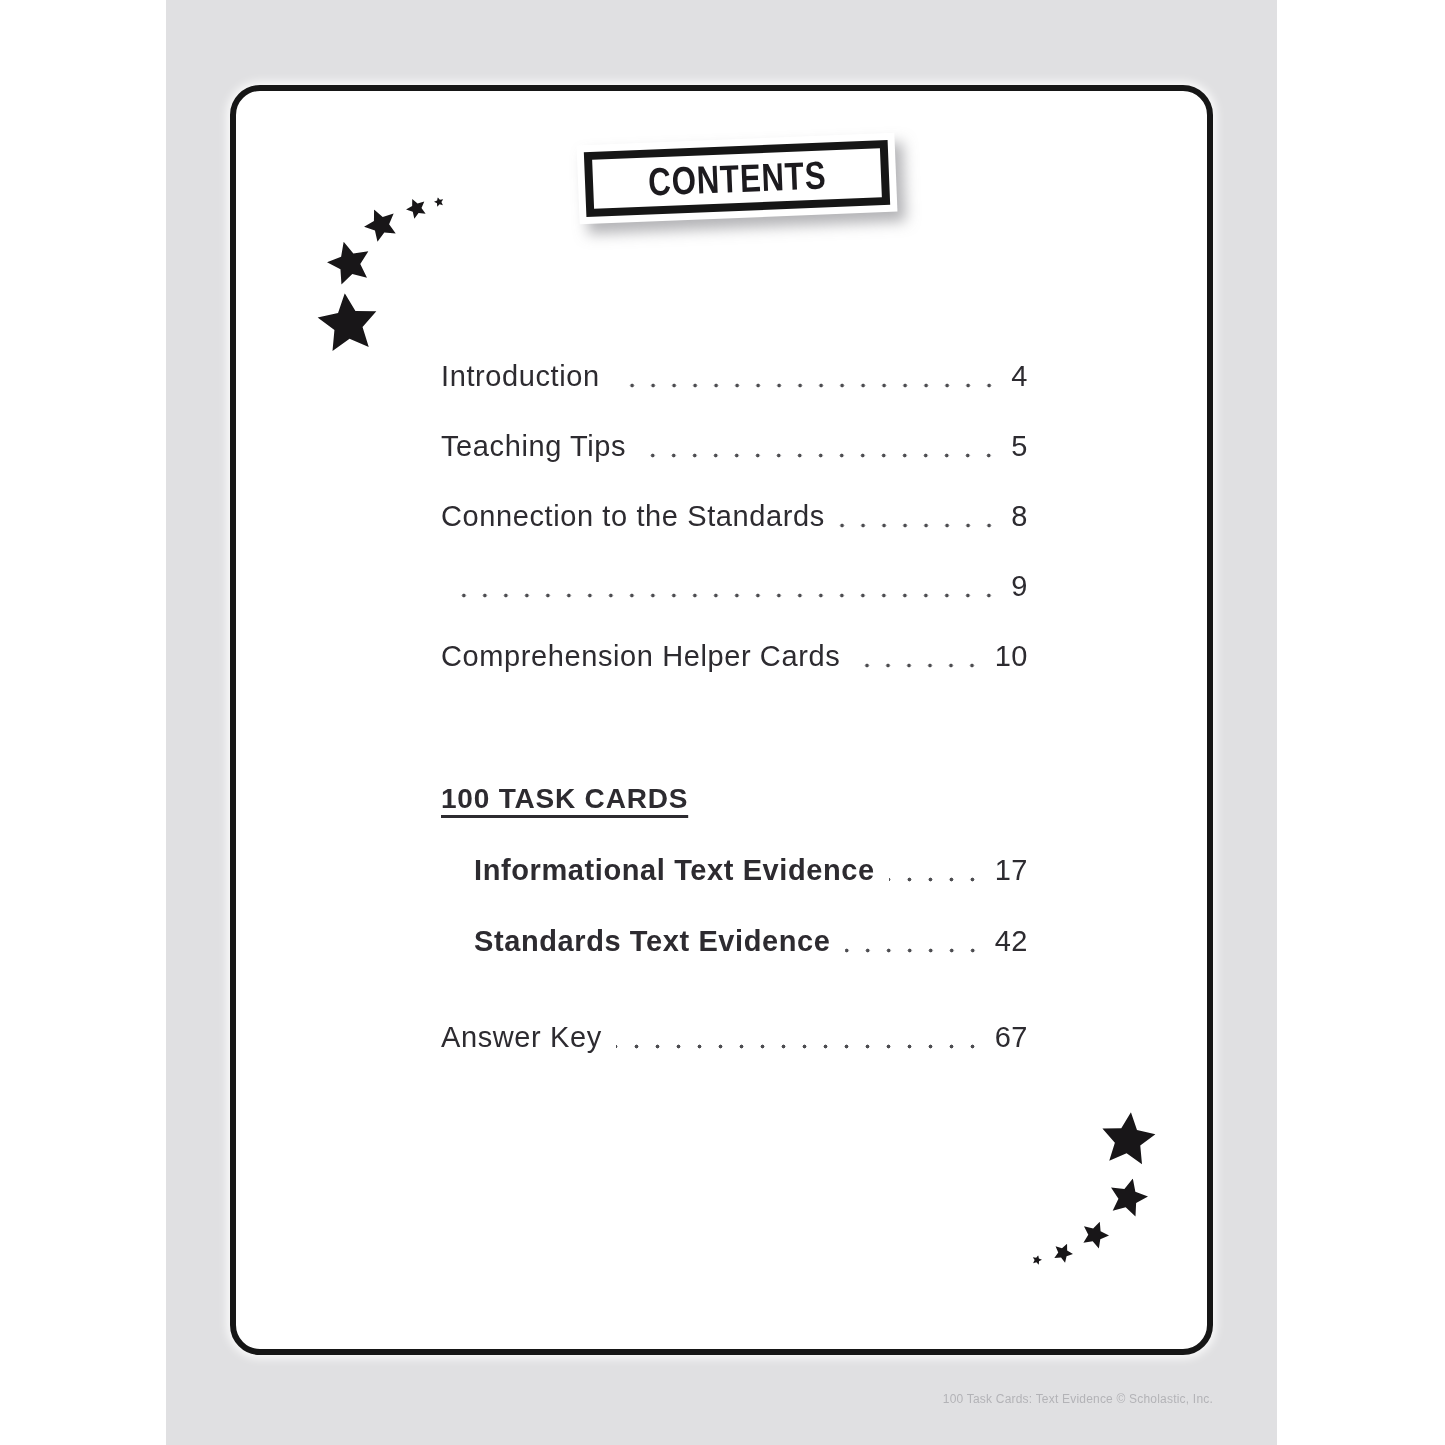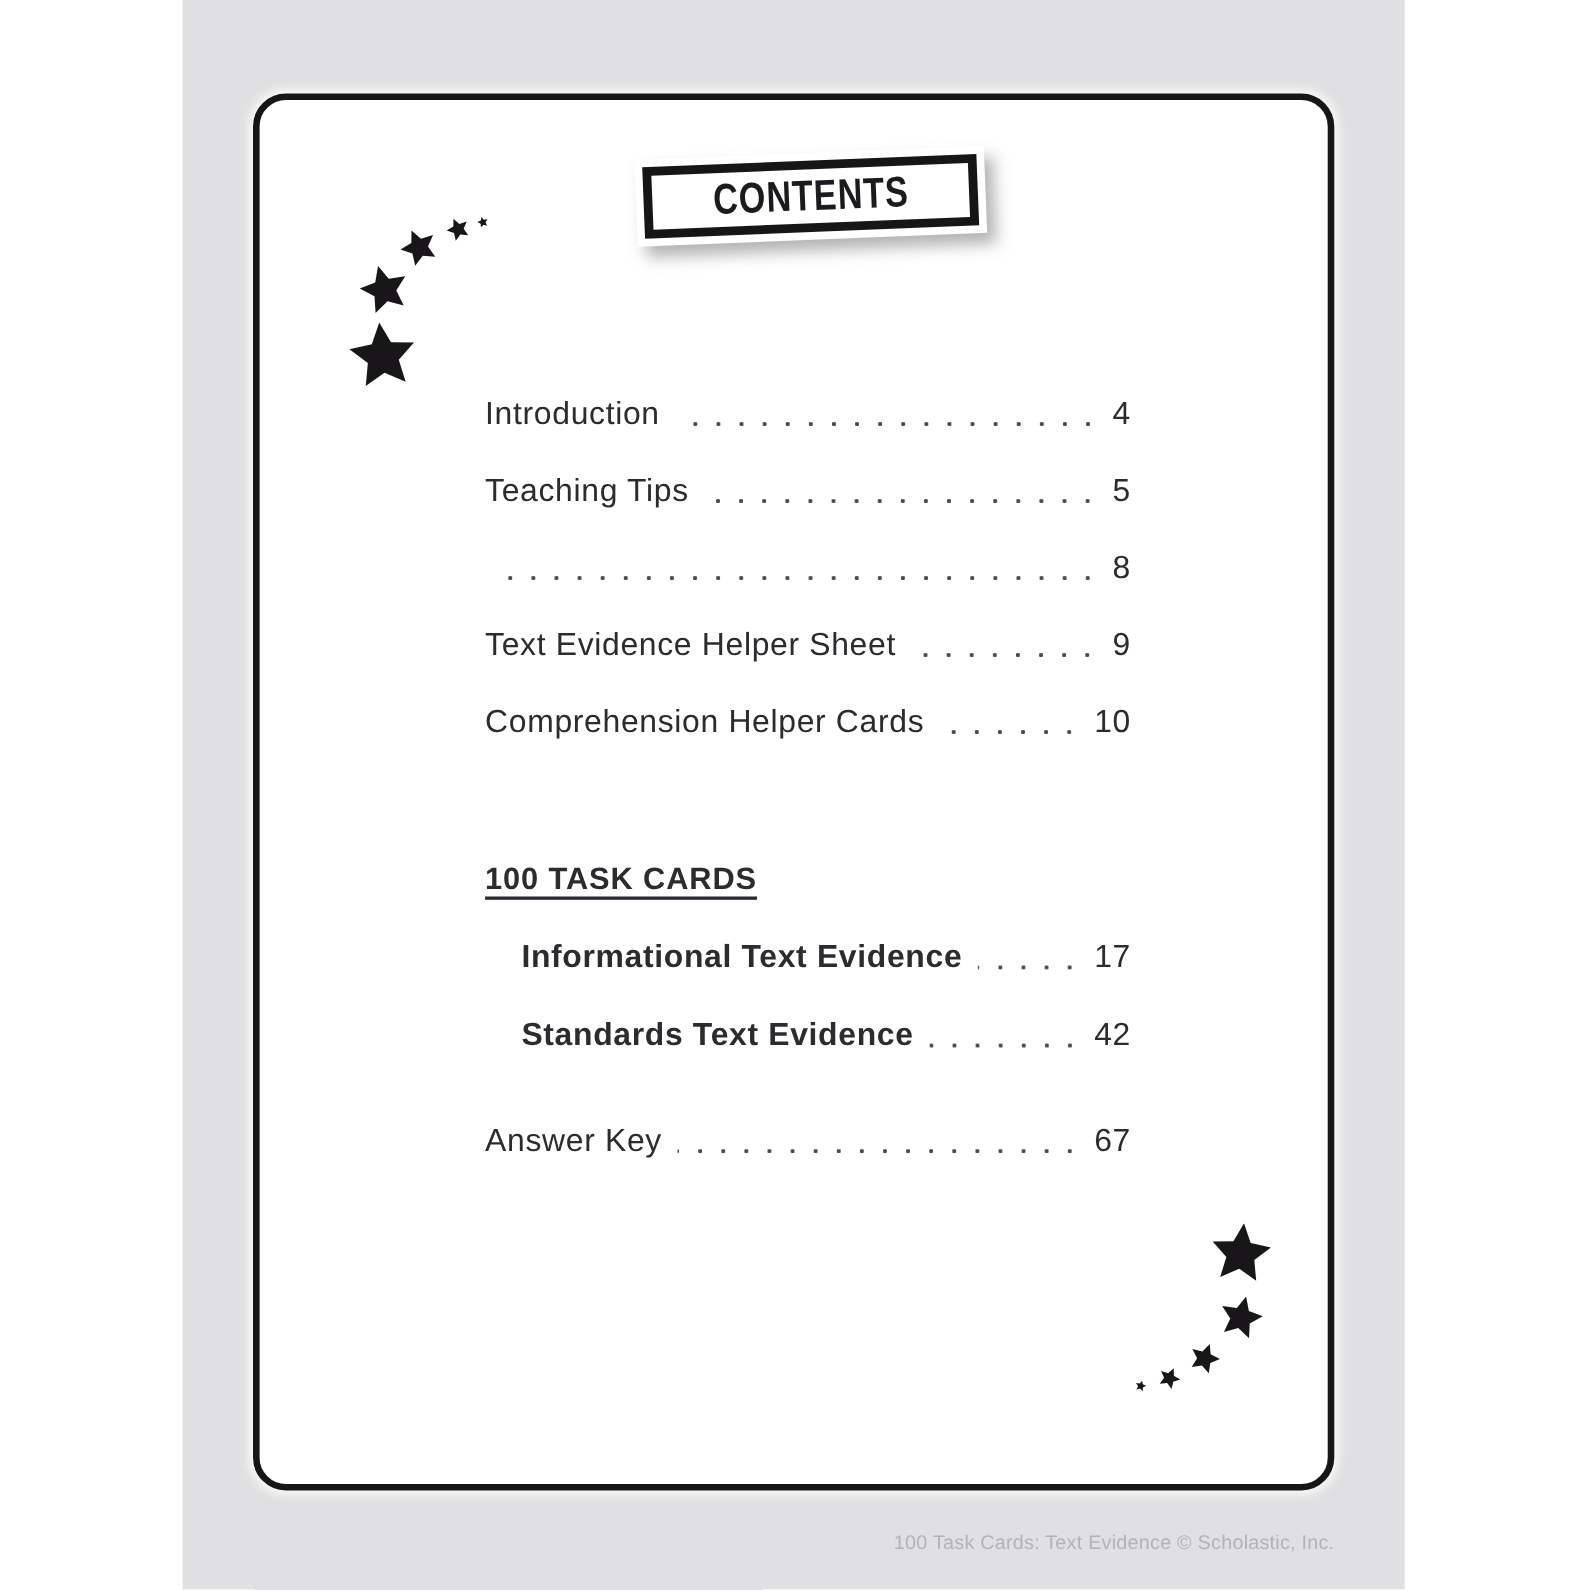--- a/index.html
+++ b/index.html
@@ -78,21 +78,21 @@
     text-decoration-thickness:2.5px;
     text-underline-offset:7px;
     text-align:center;
   }
   .toc-row.sub-bold { margin-top:35px; margin-bottom:0; padding-left:33px; }
   .toc-row.sub-bold .toc-label { font-weight:700;text-align:right; }
   .toc-row.final { margin-top:60px; margin-bottom:0; }
   
   .footer {
     position:absolute; right:64px; top:1392px;
-    font-size:18px; letter-spacing:0.2px;
+    font-size:12px; letter-spacing:0.2px;
     color:#b3b3b7;
     white-space:nowrap;
   }
 </style>
 </head>
 <body>
 
 <div class="mat">
   <div class="sheet">
 
@@ -122,26 +122,26 @@
           <span class="toc-num">4</span>
         </div>
 
         <div class="toc-row normal">
           <span class="toc-label">Teaching Tips</span>
           <span class="toc-dots"></span>
           <span class="toc-num">5</span>
         </div>
 
         <div class="toc-row normal">
+          <span class="toc-label">Connection to the Standards</span>
           <span class="toc-dots"></span>
           <span class="toc-num">8</span>
         </div>
 
         <div class="toc-row normal">
-          <span class="toc-label">Text Evidence Helper Sheet</span>
           <span class="toc-dots"></span>
           <span class="toc-num">9</span>
         </div>
 
         <div class="toc-row normal">
           <span class="toc-label">Comprehension Helper Cards</span>
           <span class="toc-dots"></span>
           <span class="toc-num">10</span>
         </div>
 

